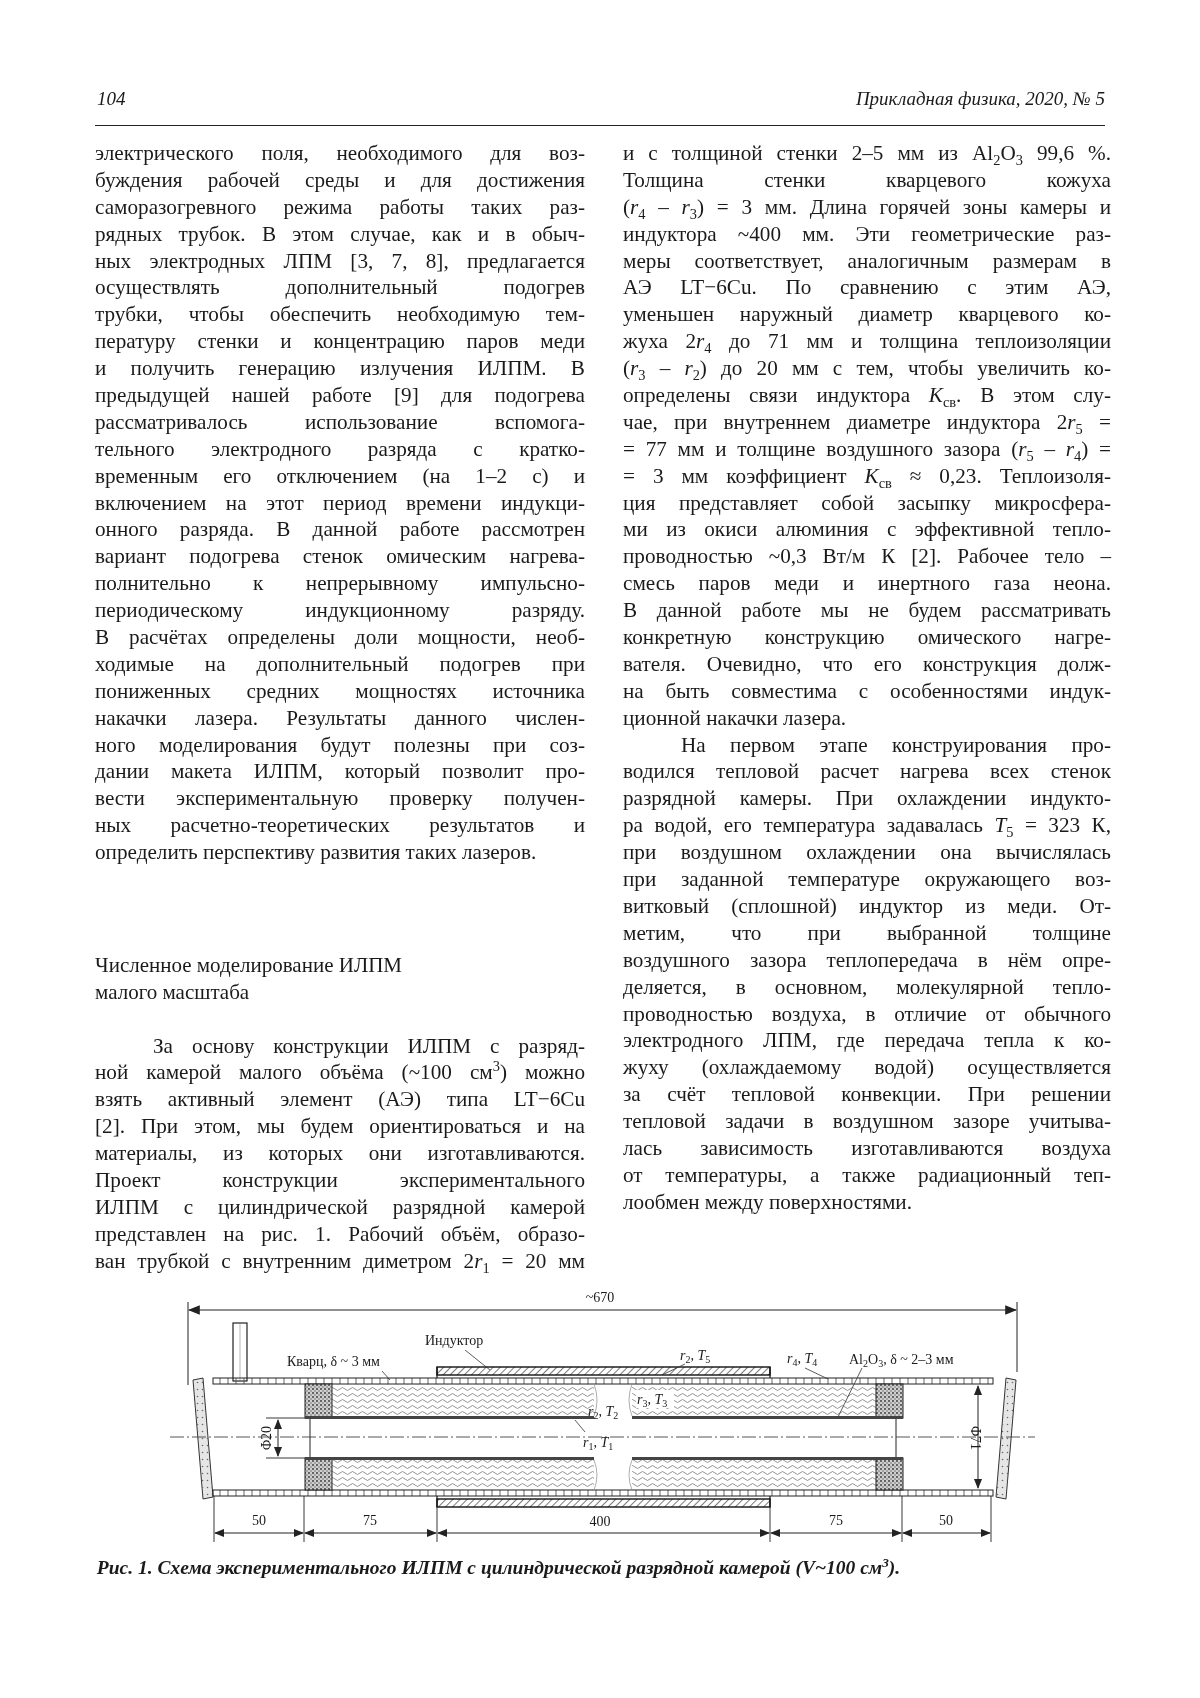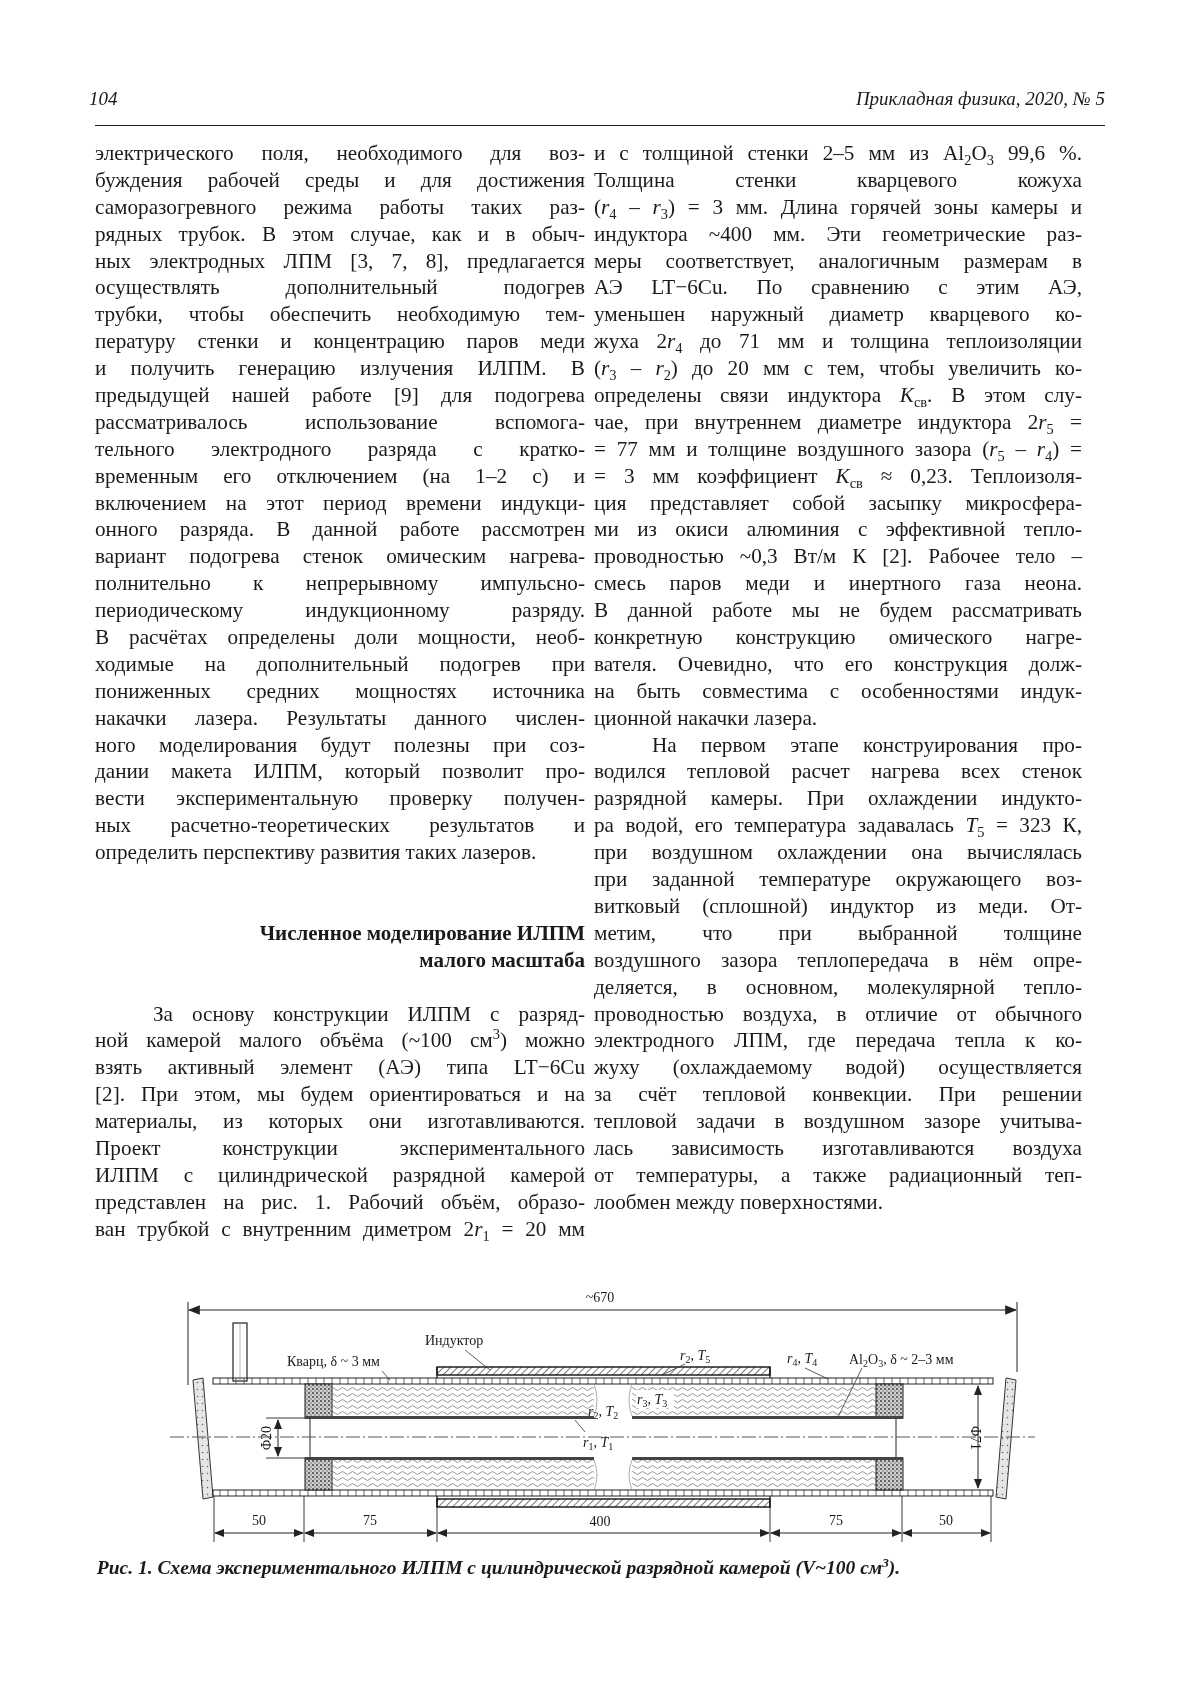--- a/index.html
+++ b/index.html
@@ -1,27 +1,27 @@
 <!DOCTYPE html>
 <html><head>
 <meta charset="utf-8">
 <style>
   html, body { margin:0; padding:0; background:#ffffff; }
   body { width:1200px; height:1698px; position:relative; overflow:hidden;
          font-family:"Liberation Serif","DejaVu Serif",serif; color:#1a1a1a; }
-  .hdr-left { position:absolute; left:89px; top:88px; font-size:19px; font-style:italic; }
+  .hdr-left { position:absolute; left:97px; top:88px; font-size:19px; font-style:italic; }
   .hdr-right { position:absolute; right:95px; top:88px; font-size:19px; font-style:italic; }
   .hdr-rule { position:absolute; left:95px; width:1010px; top:125px; height:0; border-top:1.6px solid #222; }
   .col { position:absolute; top:140px; width:490px; font-size:21.2px; line-height:26.9px; text-align:justify; }
   .col-left { left:95px; }
-  .col-right { left:594px; width:488px; }
+  .col-right { left:623px; width:488px; }
   .ln { display:block; text-align:justify; text-align-last:justify; white-space:nowrap; overflow:visible; height:26.9px; }
   .ln.last { text-align-last:left; }
   .indent { padding-left:58px; }
-  .heading { text-align:right; font-weight:bold; line-height:26.9px; font-size:21px; }
+  .heading { text-align:left; font-weight:normal; line-height:26.9px; font-size:21px;margin-top:32px; }
   .gap { height:26.9px; }
   sub, sup { font-size:0.68em; line-height:0; }
   i { font-style:italic; }
   .figure { position:absolute; left:150px; top:1290px; width:900px; height:260px; }
   .caption { position:absolute; left:0; width:997px; top:1557px; text-align:center;
              font-size:19.5px; font-weight:bold; font-style:italic; }
   svg text { font-family:"Liberation Serif","DejaVu Serif",serif; fill:#1a1a1a; }
 </style>
 </head>
 <body>

